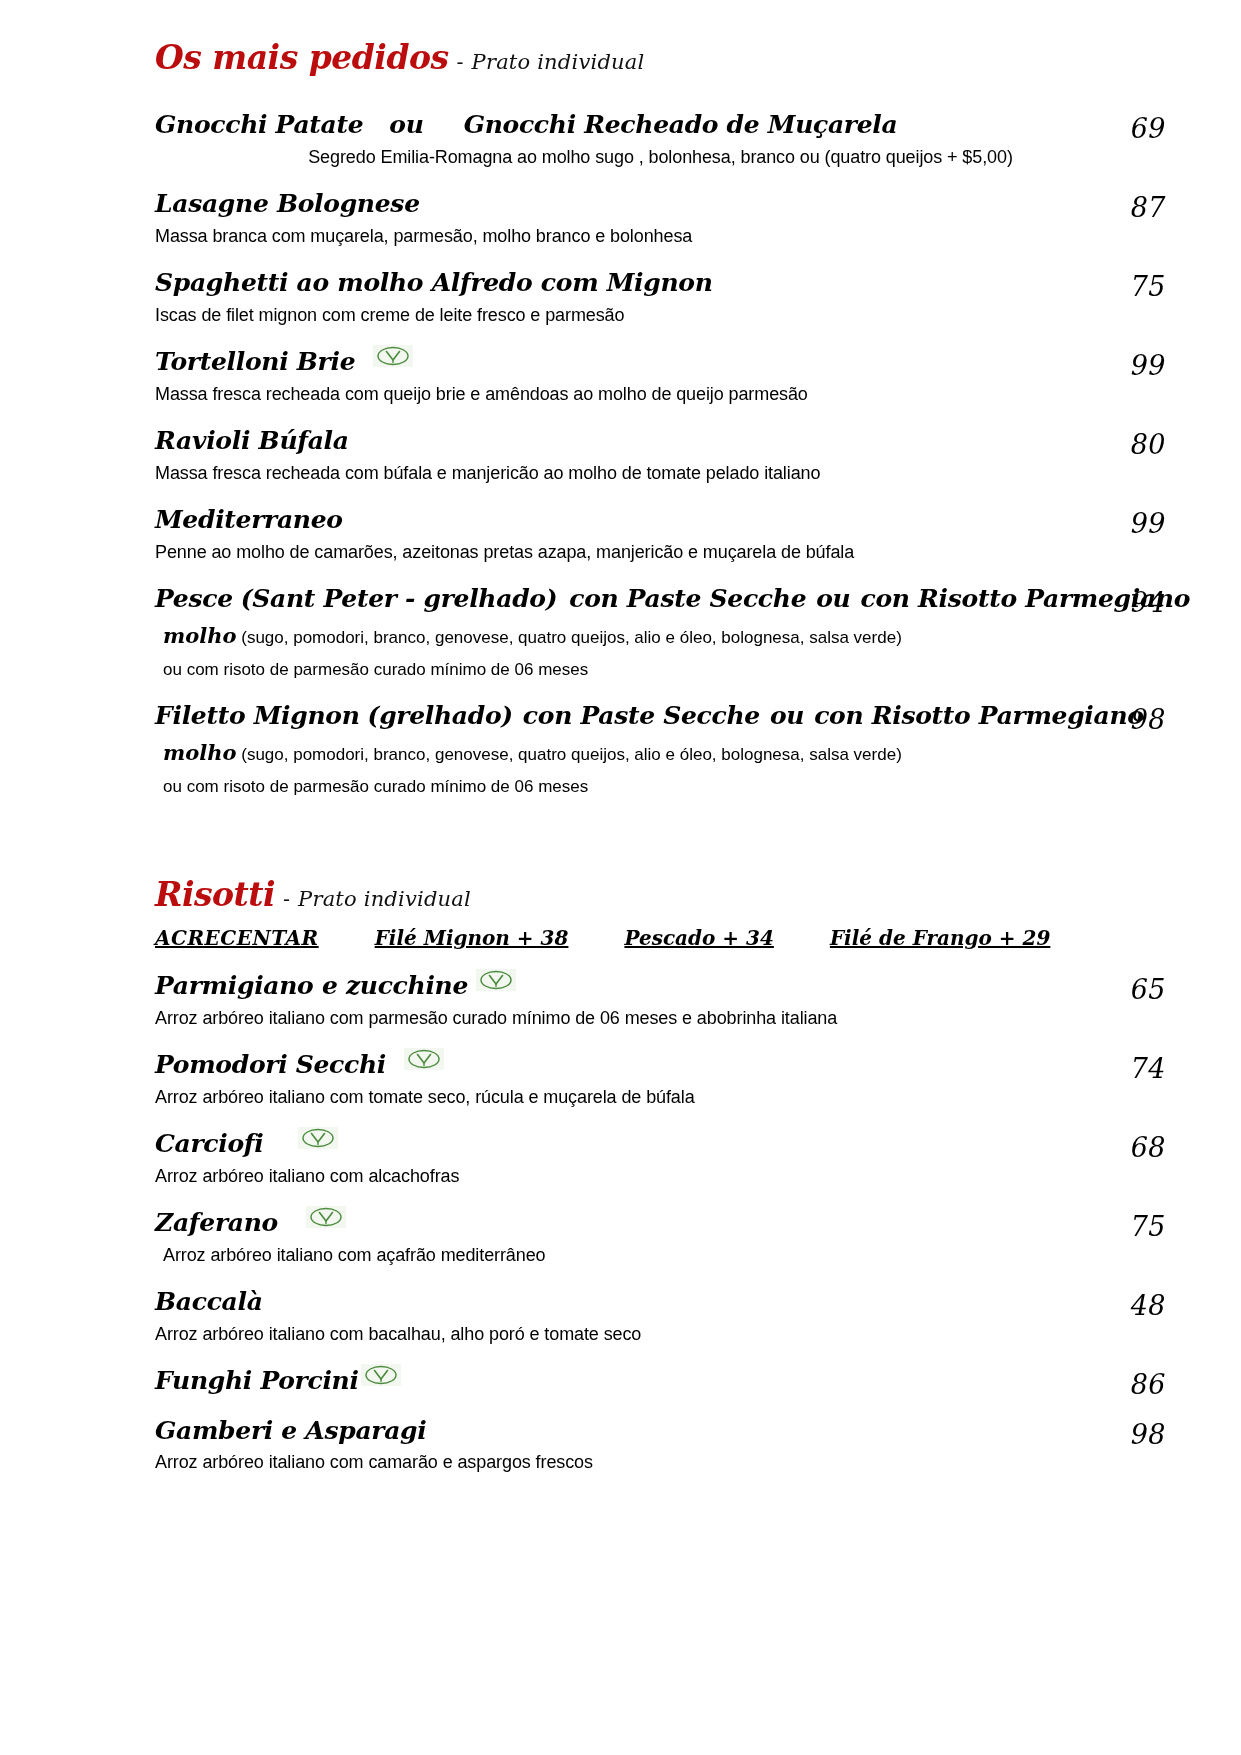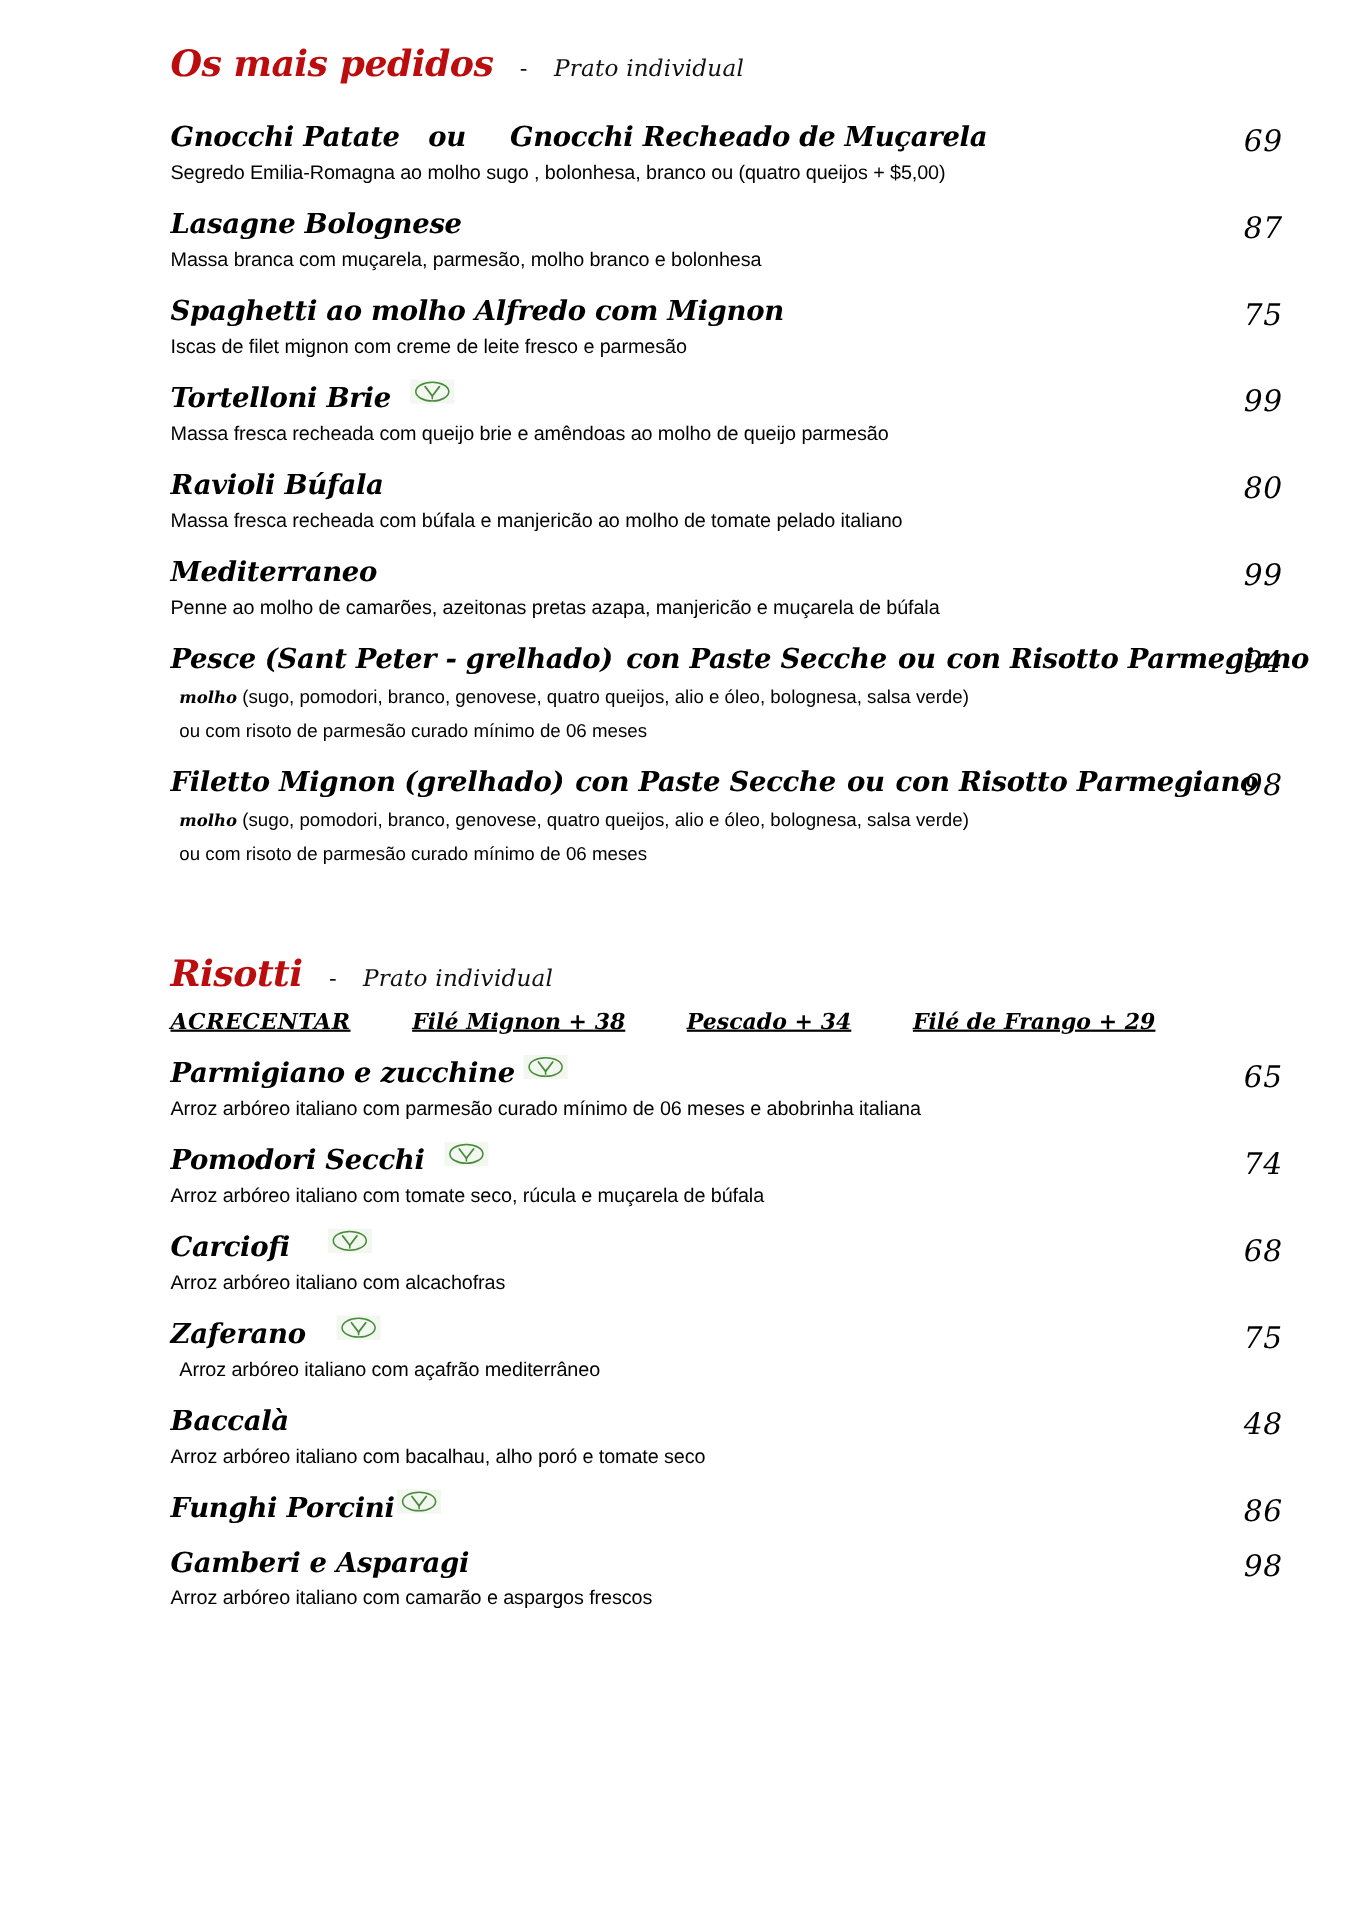--- a/index.html
+++ b/index.html
@@ -23,21 +23,21 @@
     width: 1241px;
     height: 1755px;
     padding: 0 75px 0 155px;
     background: #ffffff;
   }
 
   
   .section-head {
     display: flex;
     align-items: baseline;
-    gap: 22px;
+    gap: 6px;
     white-space: nowrap;
   }
   .section-title {
     font-family: "DejaVu Serif", serif;
     font-style: italic;
     font-weight: 700;
     font-size: 33px;
     color: #bb0d0d;
     letter-spacing: -0.5px;
   }
@@ -116,39 +116,39 @@
     font-family: "Liberation Sans", sans-serif;
     font-size: 17px;
     line-height: 1.25;
     margin-top: 10px;
     padding-left: 8px;
   }
   .subline .lead {
     font-family: "DejaVu Serif", serif;
     font-style: italic;
     font-weight: 700;
-    font-size: 15px;
+    font-size: 21px;
     text-align: center;
   }
 
   
   .veg-icon {
     display: inline-block;
     width: 40px;
     height: 22px;
     margin-left: 18px;
     vertical-align: middle;
     position: relative;
     top: -3px;
     background: #f2f7ef;
     flex: none;
   }
   .veg-icon svg { display: block; width: 40px; height: 22px; }
 
-  .gap-lg { margin-top: 34px; }
+  .gap-lg { margin-top: 34px; text-align: center; }
 </style>
 </head>
 <body>
 
 <div class="page">
 
   <div id="section-os-mais-pedidos">
 
     <div class="section-head">
       <span class="section-title">Os mais pedidos</span>

